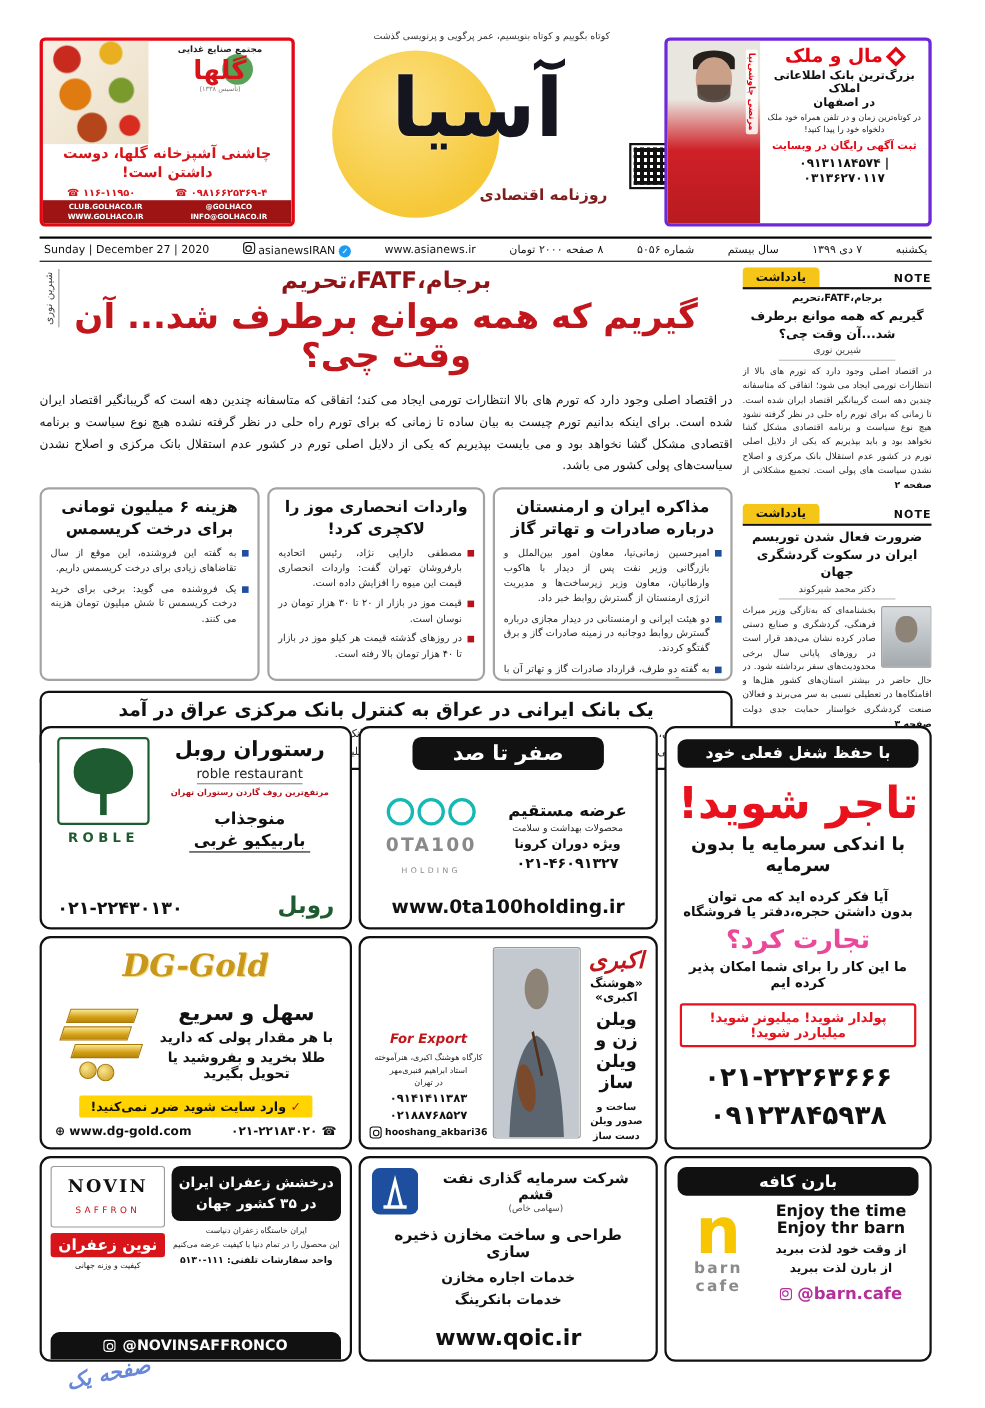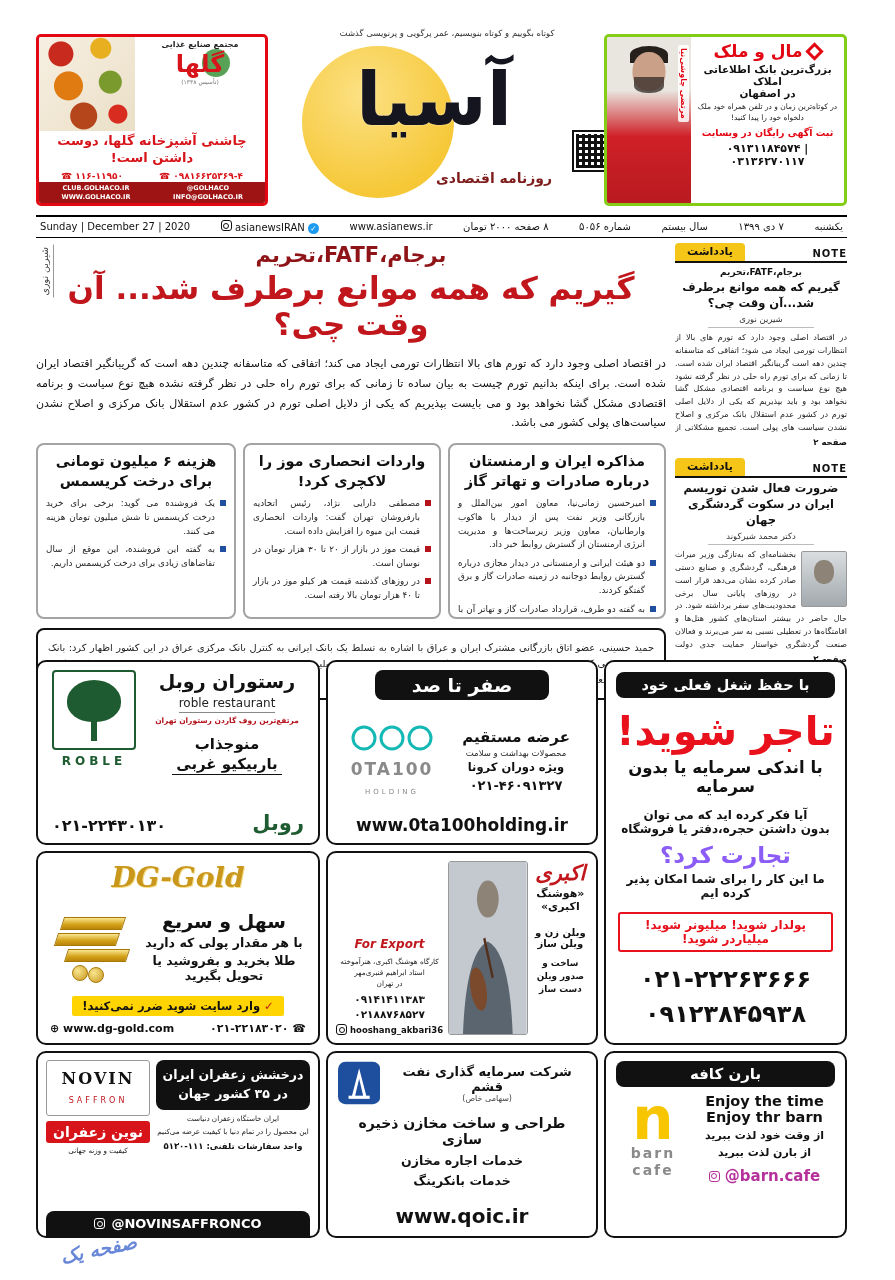--- a/index.html
+++ b/index.html
@@ -35,21 +35,21 @@
   .asia-circle { position:absolute; left:24px; top:18px; width:152px; height:152px; border-radius:50%; background:radial-gradient(circle at 40% 32%, #fce184, #f6c838 72%); }
   .asia-title { position:absolute; left:78px; top:34px; font-size:74px; font-weight:bold; color:#15151f; line-height:1; text-shadow:0 0 2px rgba(255,255,255,.6); }
   .asia-sub { position:absolute; left:158px; top:142px; font-size:14px; font-weight:bold; color:#7f1d1d; }
   .asia-qr { position:absolute; left:294px; top:102px; width:42px; height:42px; border:2px solid #111; padding:2px; background:#fff; }
   .asia-qr .qri { width:100%; height:100%;
     background:
       repeating-linear-gradient(90deg, #111 0 3px, transparent 3px 6px),
       repeating-linear-gradient(0deg, #111 0 3px, #fff 3px 6px); }
 
   
-  .malomelk { position:absolute; right:48px; top:34px; width:243px; height:172px; border:3px solid #84cc16; border-radius:5px; display:flex; flex-direction:column; overflow:hidden; background:#fff; }
+  .malomelk { position:absolute; right:48px; top:34px; width:243px; height:172px; border:3px solid #6d28d9; border-radius:5px; display:flex; flex-direction:column; overflow:hidden; background:#fff; }
   .mm-body { flex:1; display:flex; }
   .mm-content { flex:1; padding:4px 5px 2px; text-align:center; }
   .mm-brandrow { display:flex; align-items:center; justify-content:center; gap:6px; }
   .mm-diamond { width:13px; height:13px; background:#e30613; transform:rotate(45deg); position:relative; }
   .mm-diamond::after { content:""; position:absolute; inset:3px; background:#fff; }
   .mm-brand { color:#e30613; font-weight:bold; font-size:17px; }
   .mm-l1 { font-size:10.5px; font-weight:bold; margin-top:2px; color:#111; }
   .mm-l1b { font-size:10.5px; font-weight:bold; color:#111; }
   .mm-l2 { font-size:7.5px; margin-top:2px; line-height:1.5; color:#222; }
   .mm-cta { color:#e30613; font-size:9.5px; font-weight:bold; margin-top:3px; }
@@ -106,21 +106,21 @@
   .ads { position:absolute; left:36px; right:48px; top:660px; display:grid; grid-template-columns:243px 272px 284px; grid-template-rows:185px 194px 187px; gap:6px; direction:rtl; }
   .ad { border:2px solid #111; border-radius:10px; background:#fff; overflow:hidden; position:relative; }
 
   
   .tajer { grid-column:1; grid-row:1/3; padding:10px 10px; text-align:center; }
   .tj-banner { background:#111; color:#fff; border-radius:8px; padding:5px 4px; font-size:14.5px; font-weight:bold; }
   .tj-headline { color:#e8111c; font-size:40px; font-weight:bold; margin:10px 0 4px; }
   .tj-sub { font-size:16.5px; font-weight:bold; color:#111; }
   .tj-q1 { font-size:12px; font-weight:bold; margin-top:12px; color:#111; }
   .tj-q2 { font-size:12px; font-weight:bold; color:#111; }
-  .tj-q3 { font-size:23px; font-weight:bold; margin:6px 0 4px; color:#8b5cf6;text-align:center; }
+  .tj-q3 { font-size:23px; font-weight:bold; margin:6px 0 4px; color:#ec4899;text-align:center; }
   .tj-a { font-size:12px; font-weight:bold; color:#111; }
   .tj-cta { border:2px solid #e8111c; color:#e8111c; font-size:12px; font-weight:bold; padding:4px 2px; margin:12px 2px 10px; border-radius:3px; }
   .tj-phone { font-size:24px; font-weight:bold; color:#111; line-height:1.45; }
 
   
   .zero { grid-column:2; grid-row:1; padding:8px 10px; display:flex; flex-direction:column; }
   .z-banner { background:#111; color:#fff; border-radius:8px; padding:4px 10px; font-size:19px; font-weight:bold; text-align:center; width:70%; margin:0 auto; }
   .z-row { flex:1; display:flex; align-items:center; margin-top:6px; }
   .z-right { flex:1; text-align:center; }
   .z-l1 { font-size:15px; font-weight:bold; color:#111; }
@@ -166,21 +166,21 @@
   .dg-cta { align-self:center; background:#ffd400; padding:3px 10px; font-size:11.5px; font-weight:bold; border-radius:2px; color:#111; }
   .dg-cta .chk { color:#c0161c; font-weight:bold; }
   .dg-bottom { display:flex; justify-content:space-between; margin-top:6px; font-size:11px; font-weight:bold; color:#111; padding:0 2px; }
 
   
   .akbari { grid-column:2; grid-row:2; padding:8px; }
   .ak-grid { display:flex; gap:5px; height:100%; }
   .ak-right { width:74px; text-align:center; }
   .ak-sig { color:#c0161c; font-size:21px; font-weight:bold; font-style:italic; }
   .ak-name { font-size:11px; font-weight:bold; margin-top:2px; color:#111; }
-  .ak-role1 { font-size:10px; font-weight:bold; margin-top:14px; color:#111; }
+  .ak-role1 { font-size:16px; font-weight:bold; margin-top:4px; color:#111; }
   .ak-role2 { font-size:8.8px; font-weight:bold; margin-top:8px; line-height:1.5; color:#111; }
   .ak-photo { width:106px; border:1px solid #999; border-radius:3px; overflow:hidden; }
   .ak-photo svg { display:block; width:100%; height:100%; }
   .ak-left { flex:1; text-align:center; display:flex; flex-direction:column; justify-content:flex-end; }
   .ak-export { color:#c0161c; font-size:12px; font-weight:bold; font-style:italic; margin-bottom:6px; }
   .ak-shop { font-size:7.3px; color:#222; line-height:1.5; }
   .ak-phone { font-size:10.5px; font-weight:bold; margin-top:3px; color:#111; }
   .ak-insta { font-size:8.5px; font-weight:bold; color:#111; margin-top:4px; display:flex; align-items:center; justify-content:center; gap:3px; direction:ltr; }
 
   
@@ -333,27 +333,28 @@
           <li>قیمت موز در بازار از ۲۰ تا ۳۰ هزار تومان در نوسان است.</li>
           <li>در روزهای گذشته قیمت هر کیلو موز در بازار تا ۴۰ هزار تومان بالا رفته است.</li>
         </ul>
       </div>
       <div class="box christmas">
         <div class="box-title">
           <div>هزینه ۶ میلیون تومانی</div>
           <div>برای درخت کریسمس</div>
         </div>
         <ul>
+          <li>به گفته این فروشنده، این موقع از سال تقاضاهای زیادی برای درخت کریسمس داریم.</li>
           <li>یک فروشنده می گوید: برخی برای خرید درخت کریسمس تا شش میلیون تومان هزینه می کنند.</li>
-          <li>به گفته این فروشنده، این موقع از سال تقاضاهای زیادی برای درخت کریسمس داریم.</li>
         </ul>
       </div>
     </div>
 
     <div class="bank">
+      <div class="bank-title">یک بانک ایرانی در عراق به کنترل بانک مرکزی عراق در آمد</div>
       <div class="bank-body">حمید حسینی، عضو اتاق بازرگانی مشترک ایران و عراق با اشاره به تسلط یک بانک ایرانی به کنترل بانک مرکزی عراق در این کشور اظهار کرد: بانک تعاون اسلامی که توسط بانک اقتصاد نوین و بانک کشاورزی و با سرمایه ۲۵۰ میلیون دیناری در عراق تاسیس شده بود اکنون با تصمیم بانک مرکزی عراق برای فعالیت تا ۱۰ سال آینده با مشکلاتی روبرو شده است.</div>
     </div>
   </div>
 
   <div class="sidebar">
     <div class="note">
       <div class="note-head">
         <span class="note-en">NOTE</span>
         <span class="note-badge">یادداشت</span>
       </div>

